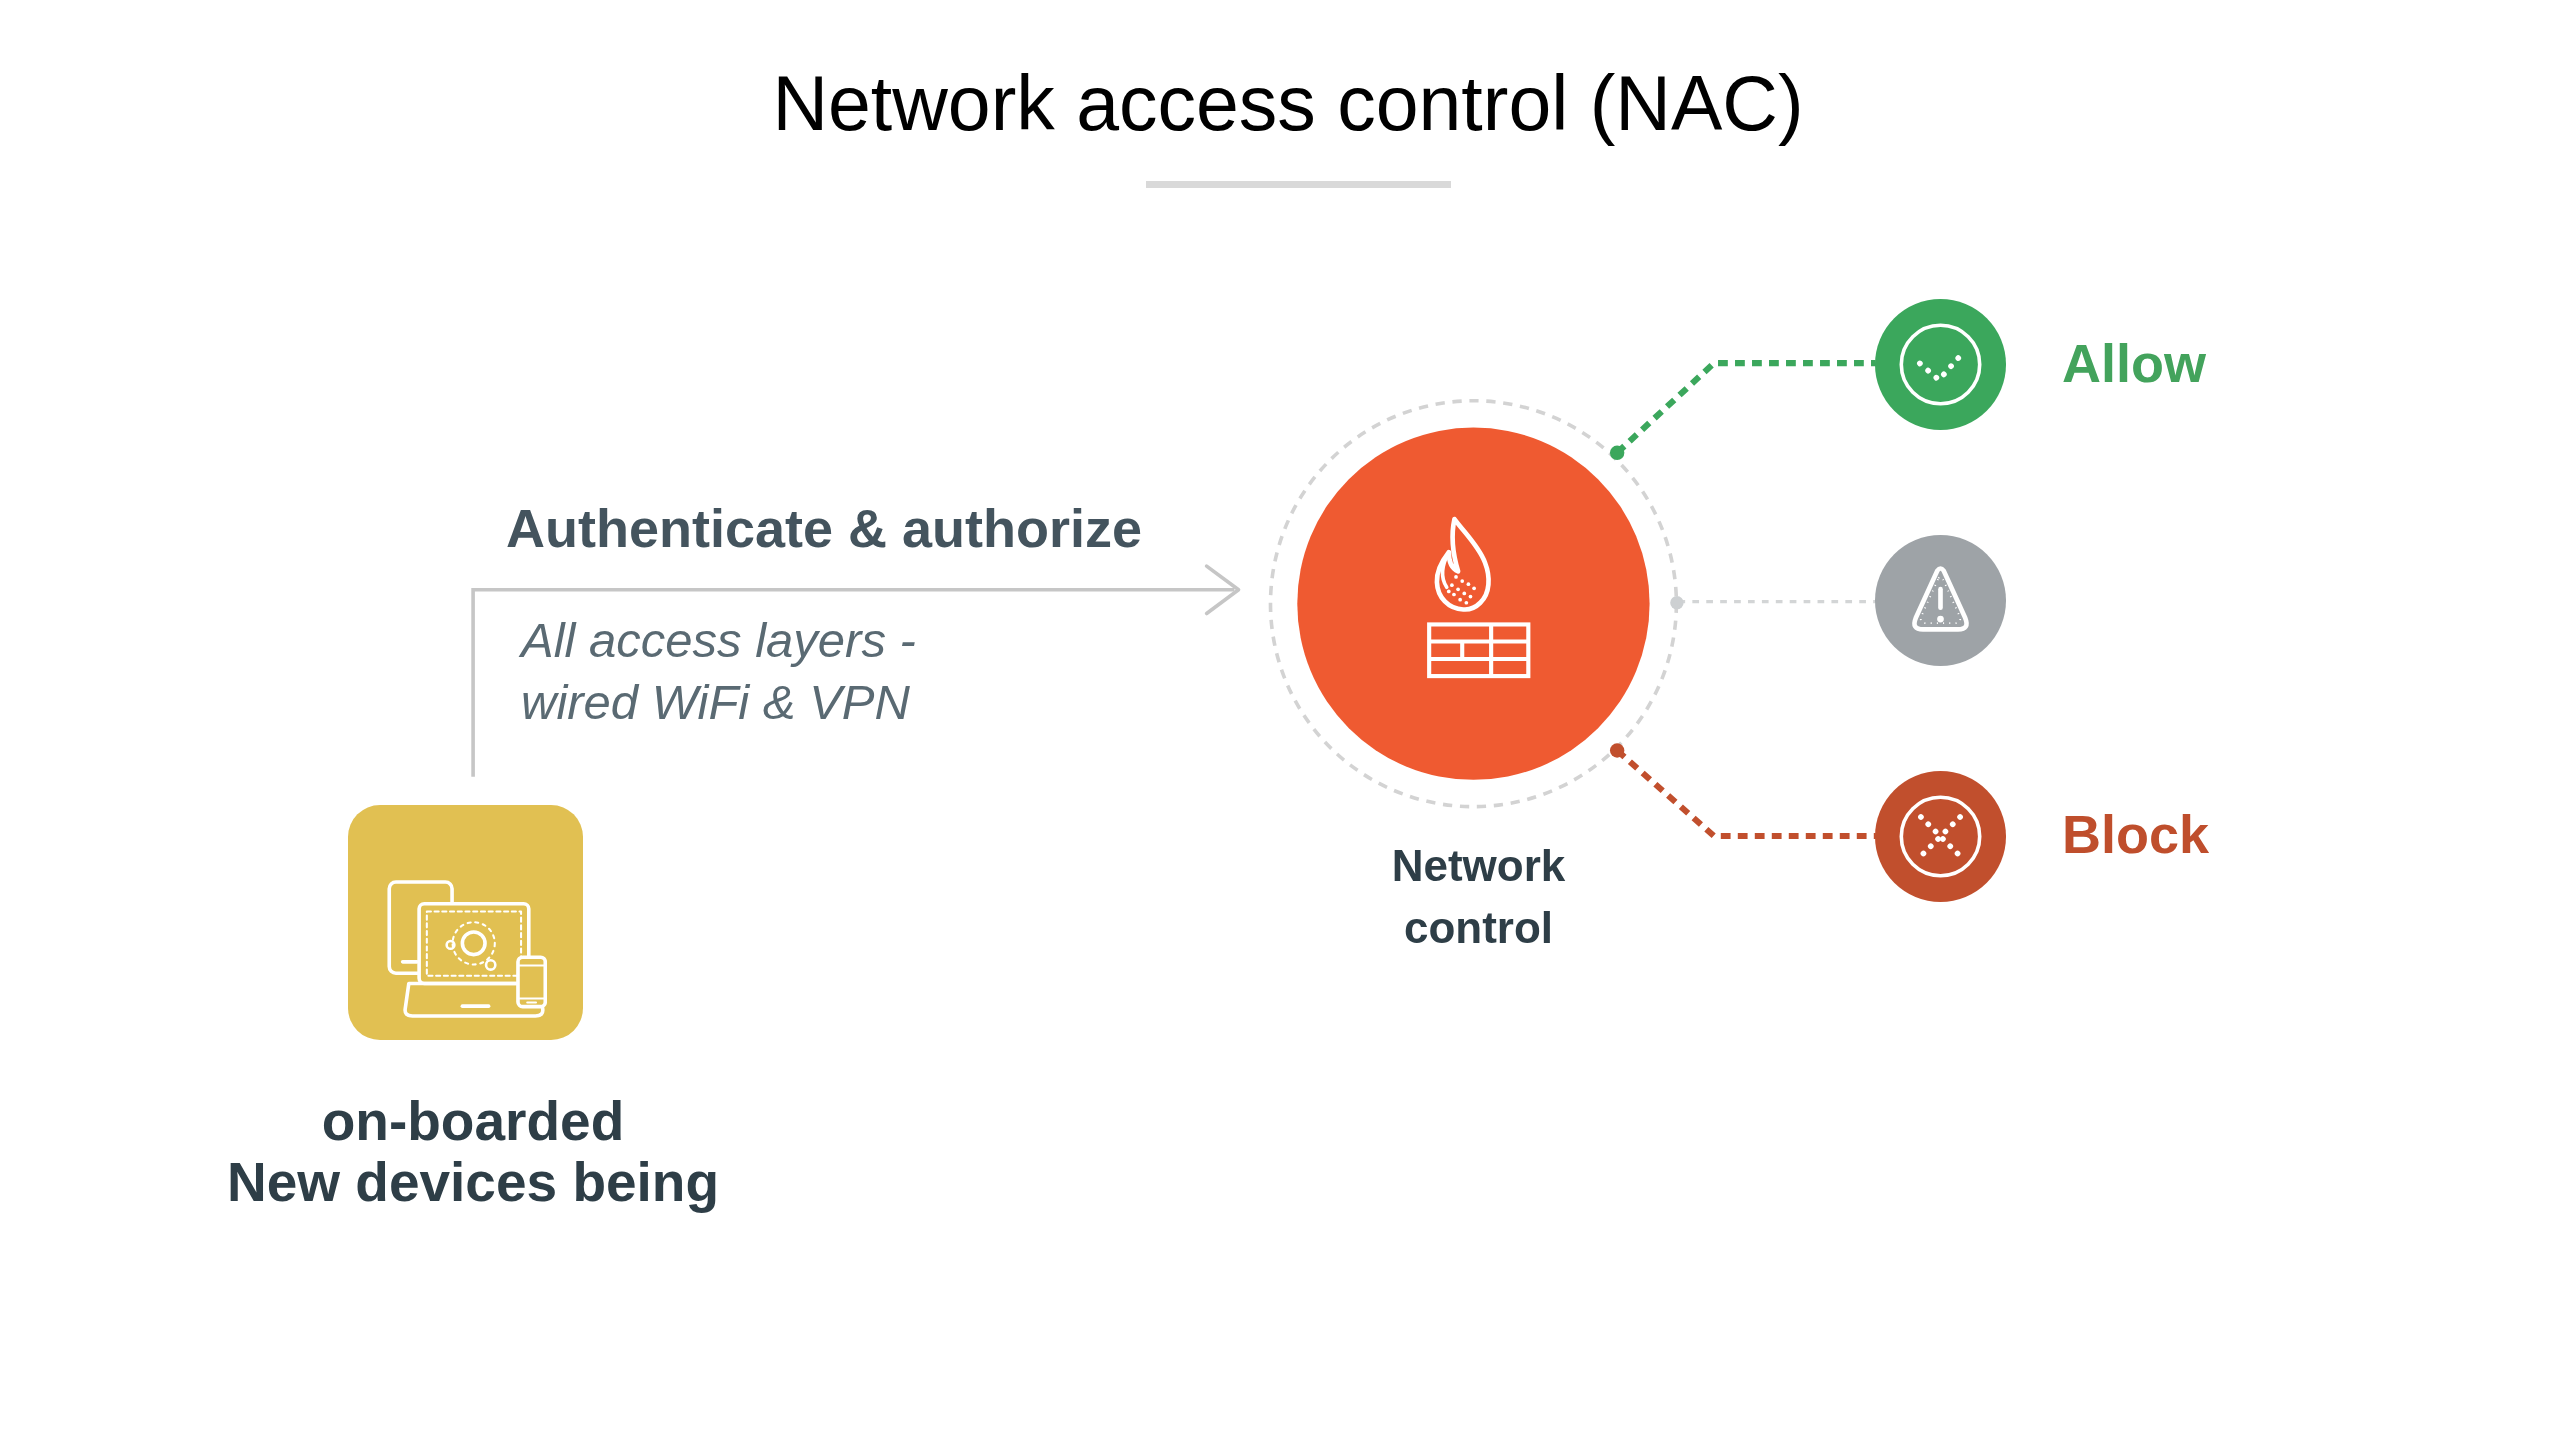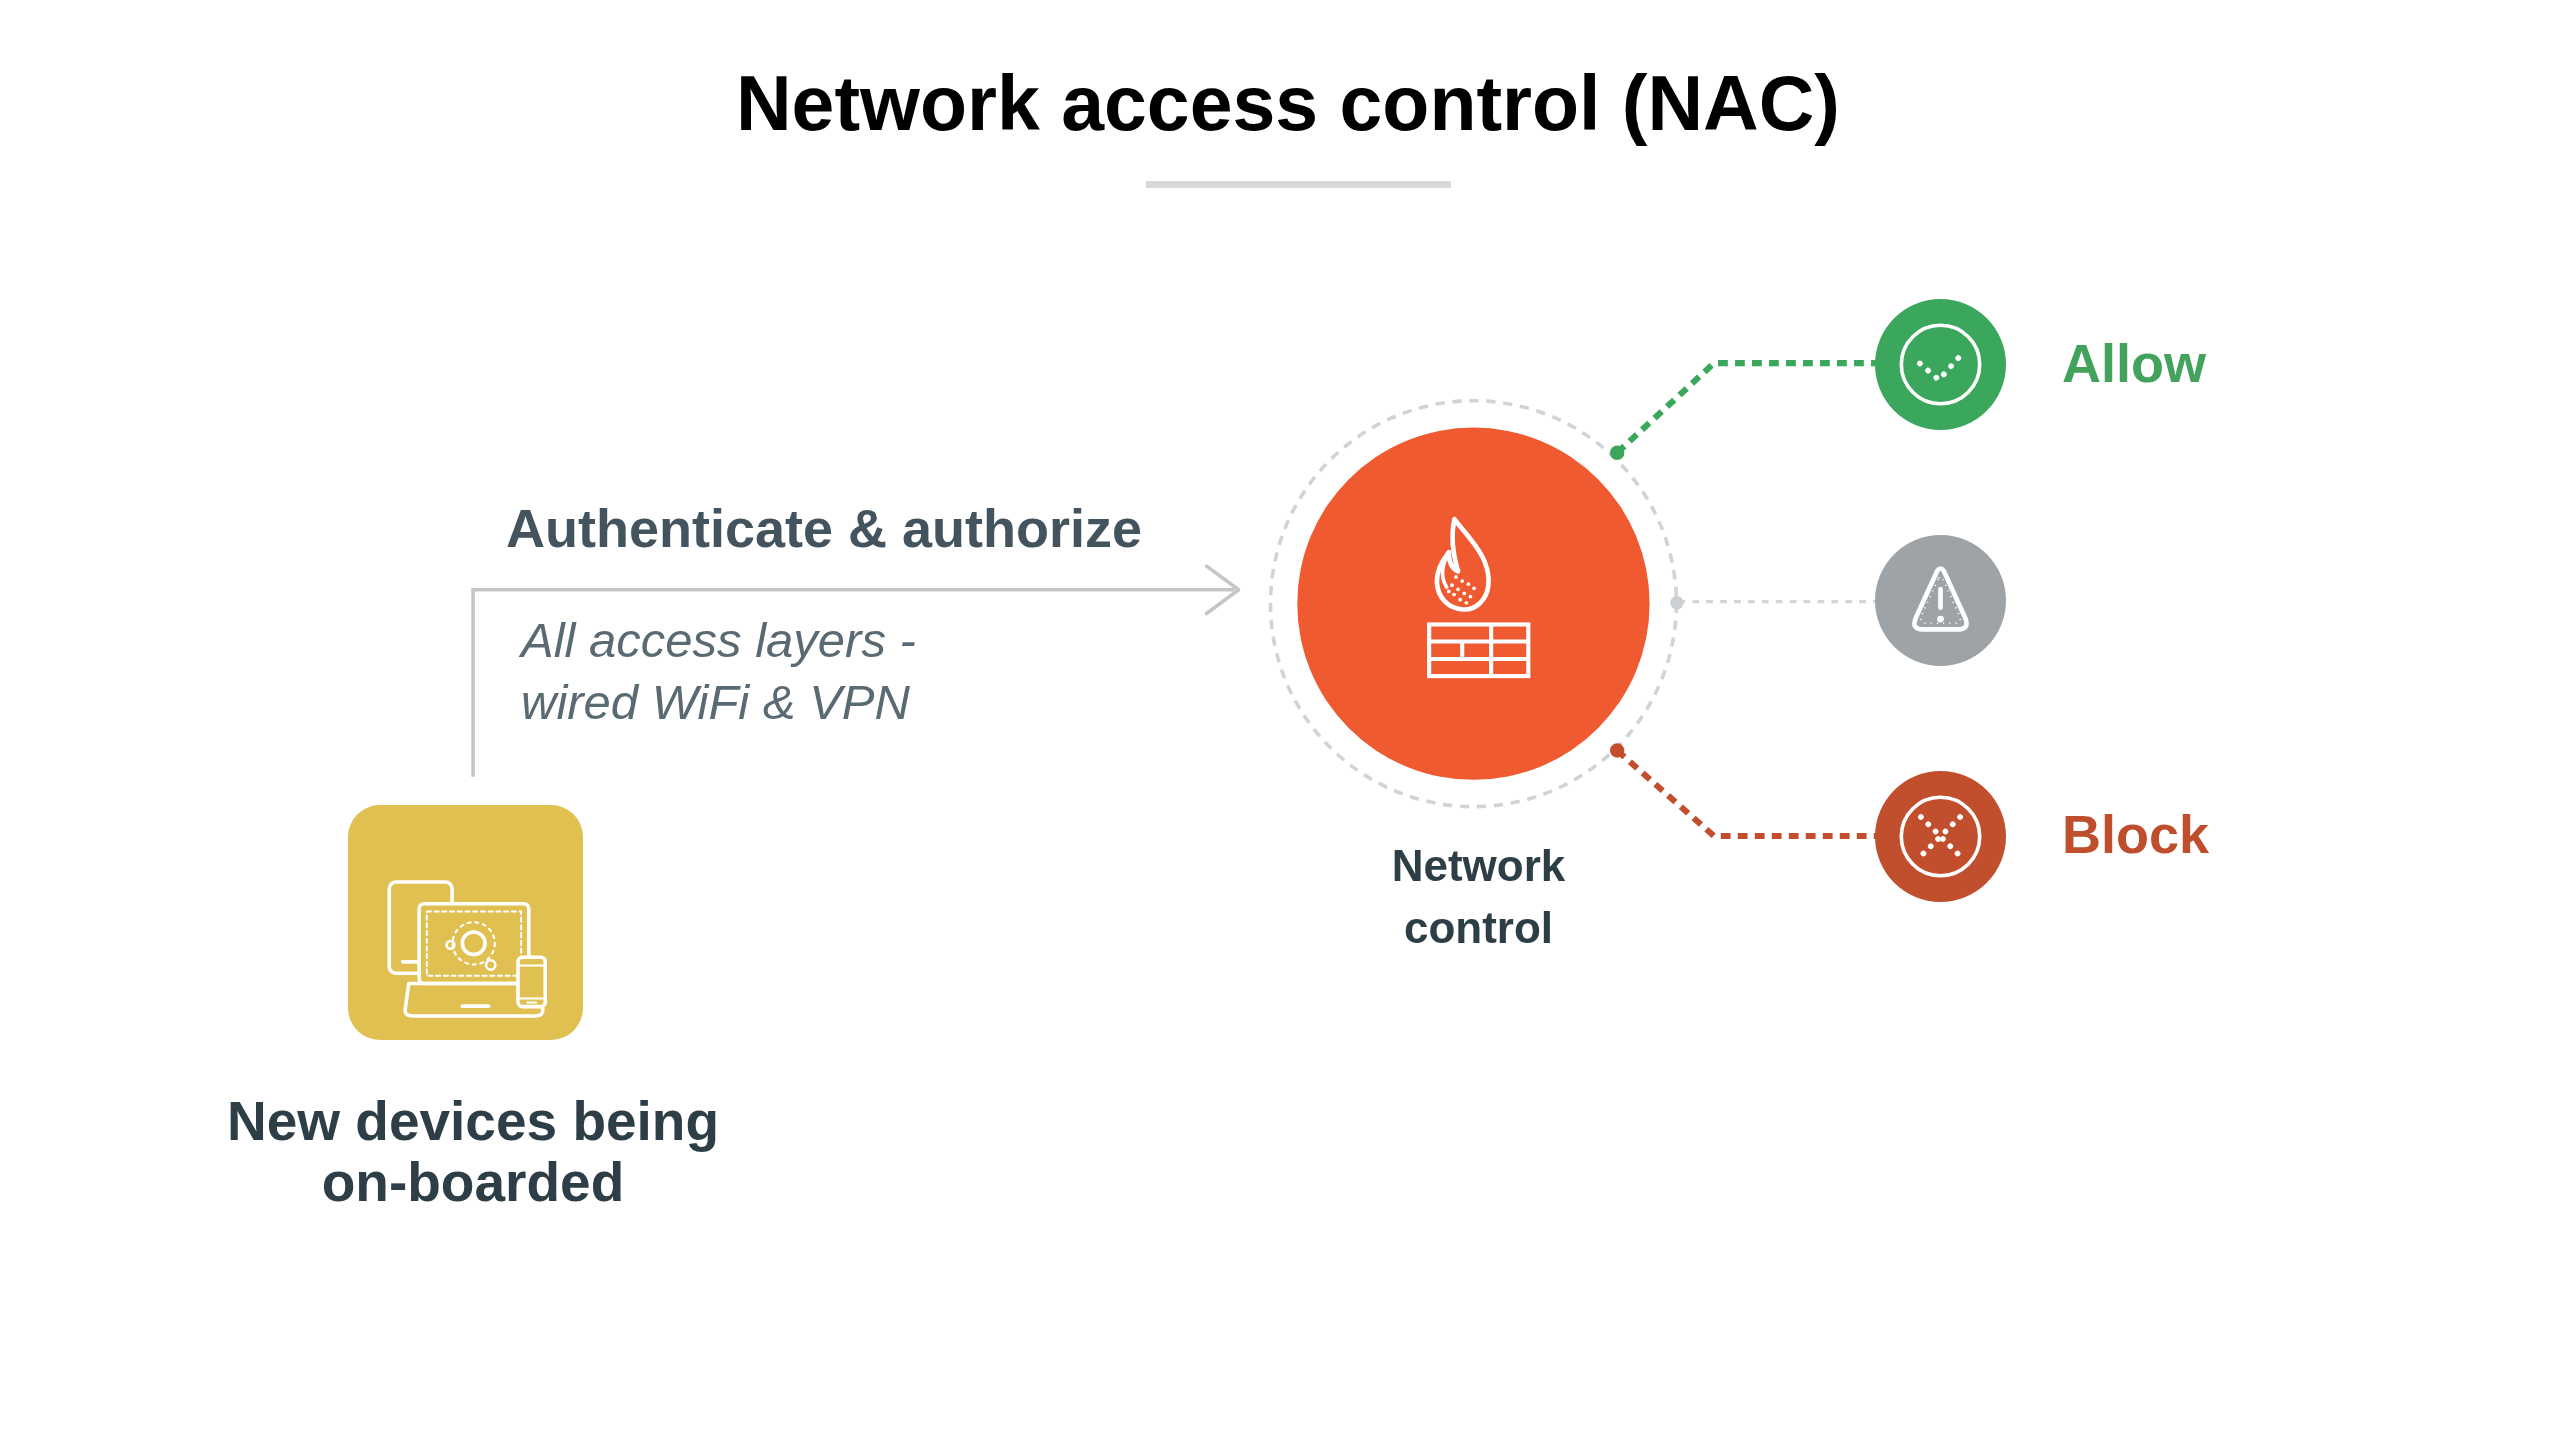--- a/index.html
+++ b/index.html
@@ -1,19 +1,19 @@
 <!DOCTYPE html>
 <html style="font-size:8.2px"><head>
 <meta charset="utf-8">
 <style>
   html,body{margin:0;padding:0;background:#fff;}
   body{font-family:"Liberation Sans",sans-serif;}
   .canvas{position:relative;width:2576px;height:1449px;background:#ffffff;overflow:hidden;}
   .abs{position:absolute;}
-  .title{left:0;top:61px;width:2576px;text-align:center;font-size:77px;font-weight:700;
+  .title{left:0;top:61px;width:2576px;text-align:center;font-size:77px;font-weight:400;
          color:#000;line-height:85px;letter-spacing:0px;}
   .title-underline{left:1146px;top:181px;width:305px;height:6.7px;background:#D9D9D9;}
   .overlay{left:0;top:0;}
   .auth-heading{left:506px;top:499px;font-size:54px;font-weight:700;color:#44545E;
                 line-height:59px;white-space:nowrap;}
   .auth-sub{left:521px;top:609px;font-size:49px;font-style:italic;color:#5A6A73;
             line-height:62px;white-space:nowrap;}
   .device-box{left:348px;top:805px;width:235px;height:235px;border-radius:32px;background:#E1C052;}
   .source-label{left:164px;top:1091px;width:618px;text-align:center;font-size:55px;
                 font-weight:700;color:#2E3E47;line-height:61px;}
@@ -120,22 +120,22 @@
         <line x1="146" y1="245" x2="197" y2="245"></line>
         <rect x="254" y="150" width="53" height="96" rx="9" fill="#E1C052"></rect>
         <line x1="254" y1="166" x2="307" y2="166" stroke-width="4"></line>
         <line x1="254" y1="230" x2="307" y2="230" stroke-width="4"></line>
         <line x1="272" y1="238" x2="289" y2="238" stroke-width="4"></line>
       </g>
     </svg>
   </div>
 
   <div class="abs source-label">
+    <div>on-boarded</div>
     <div>New devices being</div>
-    <div>on-boarded</div>
   </div>
 
   <svg class="abs outcome-icon oi-allow" viewBox="-127 -127 254 254">
     <circle cx="0" cy="0" r="127" fill="#3BA75C"></circle>
     <circle cx="0" cy="0" r="76" fill="none" stroke="#FFFFFF" stroke-width="7"></circle>
     <path d="M -40 -2 L -3 30 L 48 -28" fill="none" stroke="#FFFFFF" stroke-width="11" stroke-linecap="round" stroke-dasharray="0.1 21"></path>
   </svg>
   <div class="abs outcome-label ol-allow">Allow</div>
 
   <svg class="abs outcome-icon oi-quarantine" viewBox="-127 -127 254 254">

